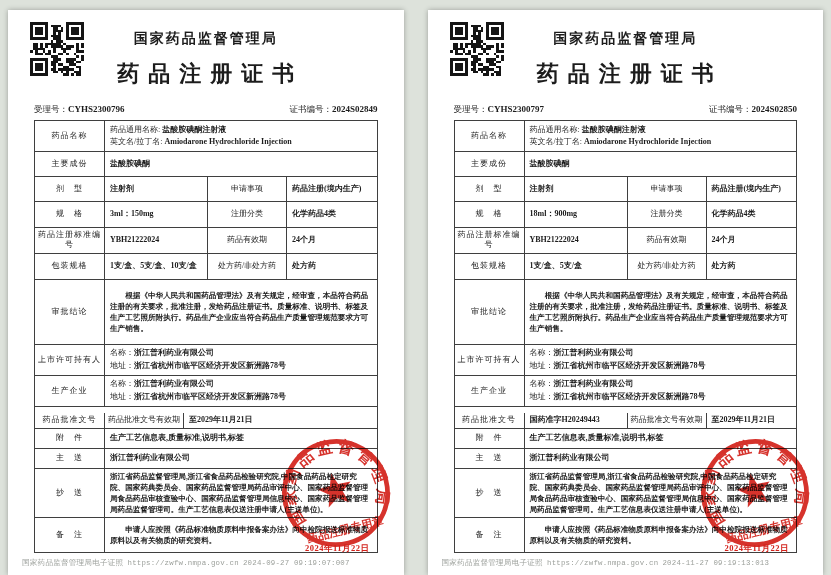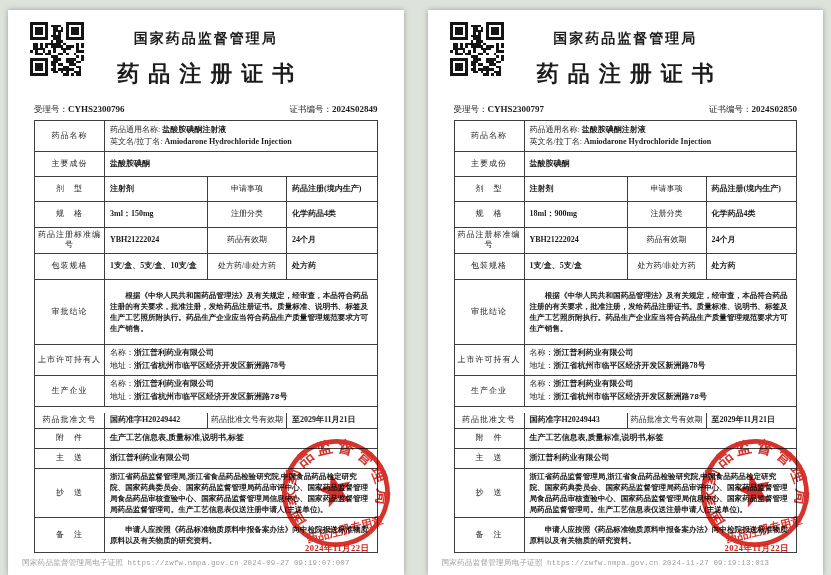--- a/index.html
+++ b/index.html
@@ -29,21 +29,21 @@
   .lab{width:70px;flex:none;align-items:center;text-align:center;padding:2px 1px;letter-spacing:1px;}
   .v2{width:103px;flex:none;font-weight:700;}
   .l3{width:79px;flex:none;align-items:center;text-align:center;padding:2px 1px;}
   .v4{flex:1;font-weight:700;}
   .vwide{flex:1;}
   .vwide .ln{margin:1px 0;}
   .pfx{font-weight:400;}
   .bv{font-weight:700;}
   .r1{min-height:30px;} .r2{min-height:24px;} .r3{min-height:24px;} .r4{min-height:25px;}
   .r5{min-height:24px;} .r6{min-height:25px;} .r7{min-height:64px;} .r8{min-height:30px;}
-  .r9{min-height:30px;font-family:Liberation Mono, monospace;} .r10{min-height:21px;align-items:flex-end;} .r11{min-height:19px;} .r12{min-height:19px;}
+  .r9{min-height:30px;} .r10{min-height:21px;align-items:flex-end;} .r11{min-height:19px;} .r12{min-height:19px;}
   .r13{min-height:48px;} .r14{min-height:34px;}
   .para{margin:0;font-weight:600;font-size:7.6px;line-height:1.45;}
   .ind{text-indent:2em;}
   .stamp{
     position:absolute;right:12px;bottom:26px;width:112px;height:112px;
     transform:rotate(-14deg);opacity:.93;mix-blend-mode:multiply;
   }
   .stamp-date{
     position:absolute;right:34px;bottom:20px;color:#d3231c;
     font-weight:700;font-size:8.5px;letter-spacing:.5px;
@@ -353,21 +353,20 @@
       </div>
       <div class="row r9">
         <div class="c lab">生产企业</div>
         <div class="c vwide">
           <div class="ln"><span class="pfx">名称：</span><span class="bv">浙江普利药业有限公司</span></div>
           <div class="ln"><span class="pfx">地址：</span><span class="bv">浙江省杭州市临平区经济开发区新洲路78号</span></div>
         </div>
       </div>
       <div class="row r10">
         <div class="c lab">药品批准文号</div>
-        <div class="c v2">国药准字H20249442</div>
         <div class="c l3">药品批准文号有效期</div>
         <div class="c v4">至2029年11月21日</div>
       </div>
       <div class="row r11">
         <div class="c lab">附　件</div>
         <div class="c vwide bv">生产工艺信息表,质量标准,说明书,标签</div>
       </div>
       <div class="row r12">
         <div class="c lab">主　送</div>
         <div class="c vwide bv">浙江普利药业有限公司</div>

